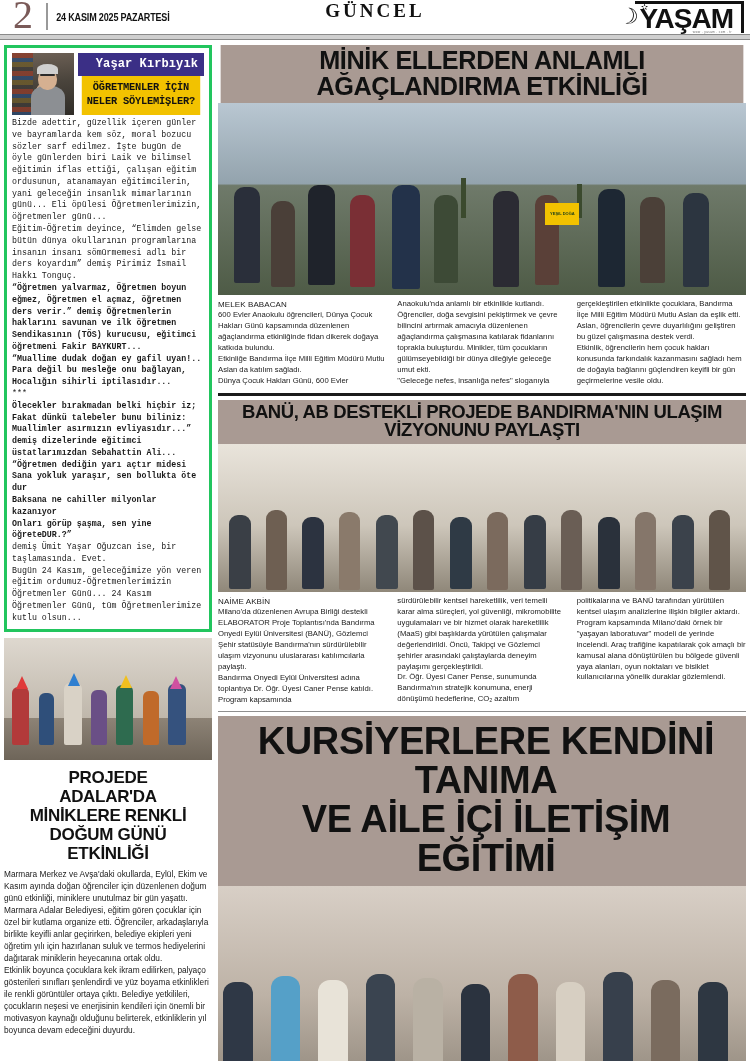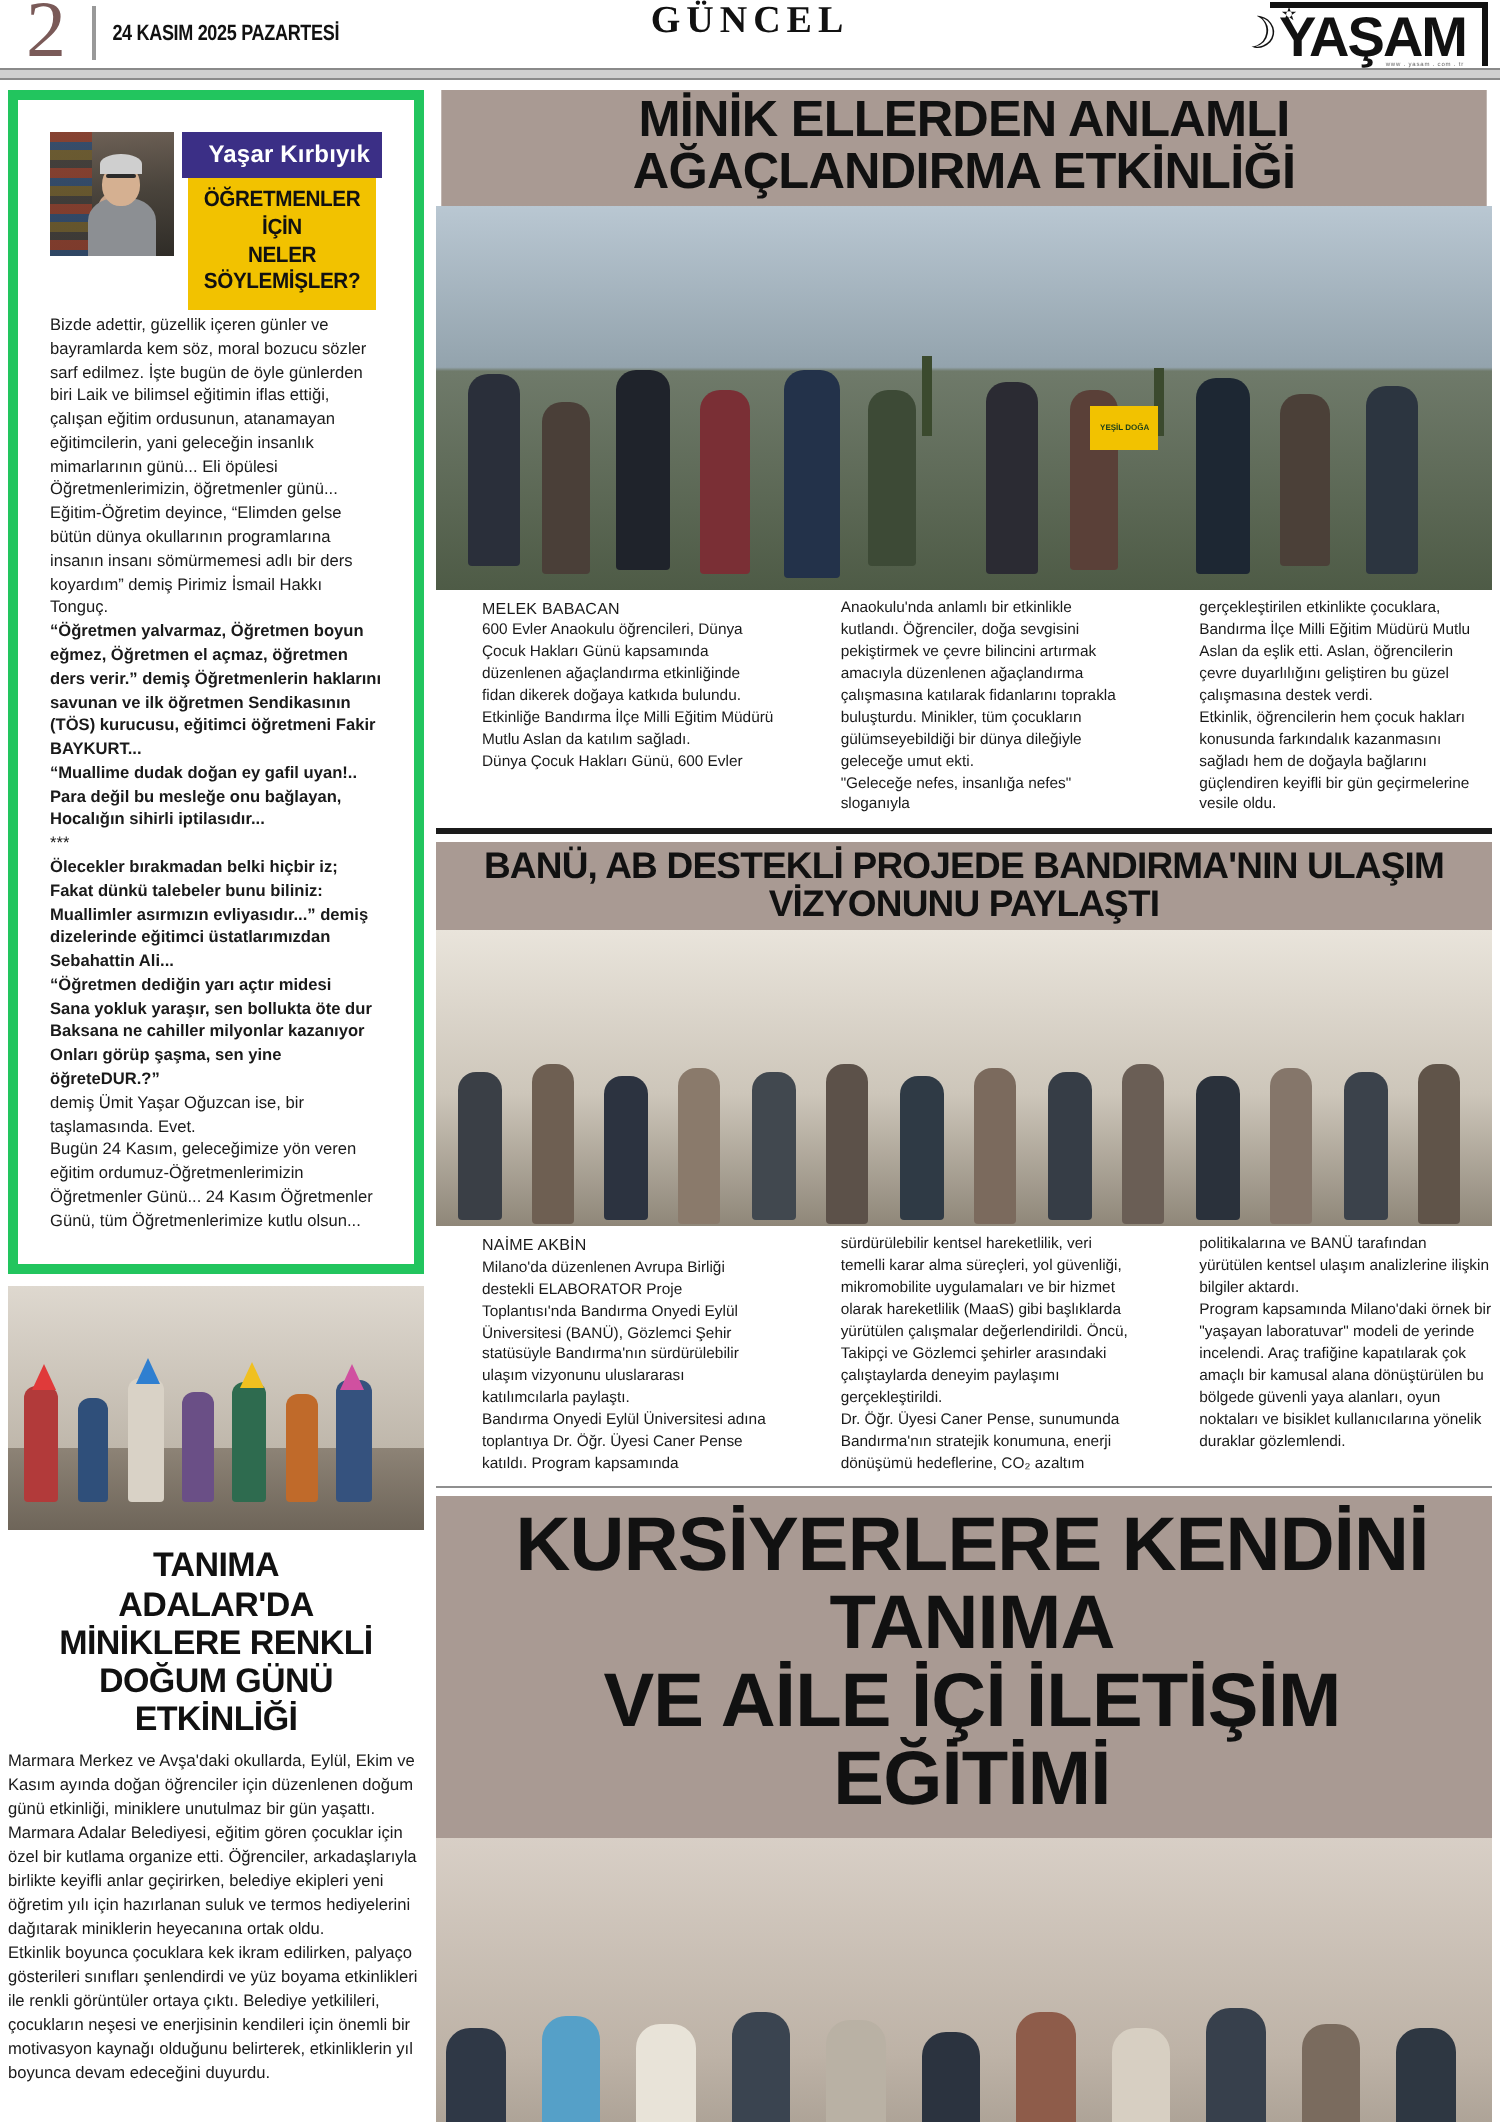--- a/index.html
+++ b/index.html
@@ -128,23 +128,24 @@
     width: 208px;
     flex: none;
   }
   .col-right {
     flex: 1;
     min-width: 0;
   }
 
   
   .columnist-box {
-    border: 5px solid #22c55e;
-    padding: 16px;
+    border: 3px solid #22c55e;
+    padding: 5px;
     box-sizing: border-box;
+    font-family: Liberation Mono, monospace;
   }
   .columnist-head {
     display: flex;
     gap: 4px;
   }
   .columnist-photo {
     width: 62px;
     height: 62px;
     flex: none;
     background:
@@ -294,21 +295,21 @@
   .photo-c { height: 218px; background: linear-gradient(180deg,#d8cfc6 0%,#bdb2a6 50%,#8b8276 100%); }
 
   .cap-cols {
     display: flex;
     gap: 10px;
     margin-top: 4px;
     font-size: 7.7px;
     line-height: 1.42;
     color: #1a1a1a;
   }
-  .cap-cols > div { flex: 1; min-width: 0; margin-left: 23px; }
+  .cap-cols > div { flex: 1; min-width: 0; }
   .cap-cols p { margin: 0; }
   .byline { font-size: 8px; letter-spacing: 0.1px; }
 
   .section-rule {
     height: 3px;
     background: #1b1b1b;
     margin: 6px 0 4px 0;
   }
   .thin-rule {
     height: 1px;
@@ -388,21 +389,21 @@
       <div class="lp-kid" style="left:54%;width:17px;height:60px;background:#2e6b4f;"></div>
       <div class="lp-kid" style="left:67%;width:16px;height:54px;background:#c06a2a;"></div>
       <div class="lp-kid" style="left:79%;width:18px;height:61px;background:#35527e;"></div>
       <div class="lp-hat" style="left:6%;bottom:58%;border-bottom:13px solid #e03a3a;"></div>
       <div class="lp-hat" style="left:31%;bottom:60%;border-bottom:13px solid #2f7fd0;"></div>
       <div class="lp-hat" style="left:56%;bottom:59%;border-bottom:13px solid #f0c020;"></div>
       <div class="lp-hat" style="left:80%;bottom:58%;border-bottom:13px solid #d050a0;"></div>
     </div>
 
     <div class="left-title" id="left-title">
-        <div>TANIMA</div>
+        <div>PROJEDE</div>
         <div>ADALAR'DA</div>
         <div>MİNİKLERE RENKLİ</div>
         <div>DOĞUM GÜNÜ</div>
         <div>ETKİNLİĞİ</div>
       </div>
     <div class="left-body" id="left-body">
         <p>Marmara Merkez ve Avşa'daki okullarda, Eylül, Ekim ve Kasım ayında doğan öğrenciler için düzenlenen doğum günü etkinliği, miniklere unutulmaz bir gün yaşattı.</p>
         <p>Marmara Adalar Belediyesi, eğitim gören çocuklar için özel bir kutlama organize etti. Öğrenciler, arkadaşlarıyla birlikte keyifli anlar geçirirken, belediye ekipleri yeni öğretim yılı için hazırlanan suluk ve termos hediyelerini dağıtarak miniklerin heyecanına ortak oldu.</p>
         <p>Etkinlik boyunca çocuklara kek ikram edilirken, palyaço gösterileri sınıfları şenlendirdi ve yüz boyama etkinlikleri ile renkli görüntüler ortaya çıktı. Belediye yetkilileri, çocukların neşesi ve enerjisinin kendileri için önemli bir motivasyon kaynağı olduğunu belirterek, etkinliklerin yıl boyunca devam edeceğini duyurdu.</p>
       </div>

